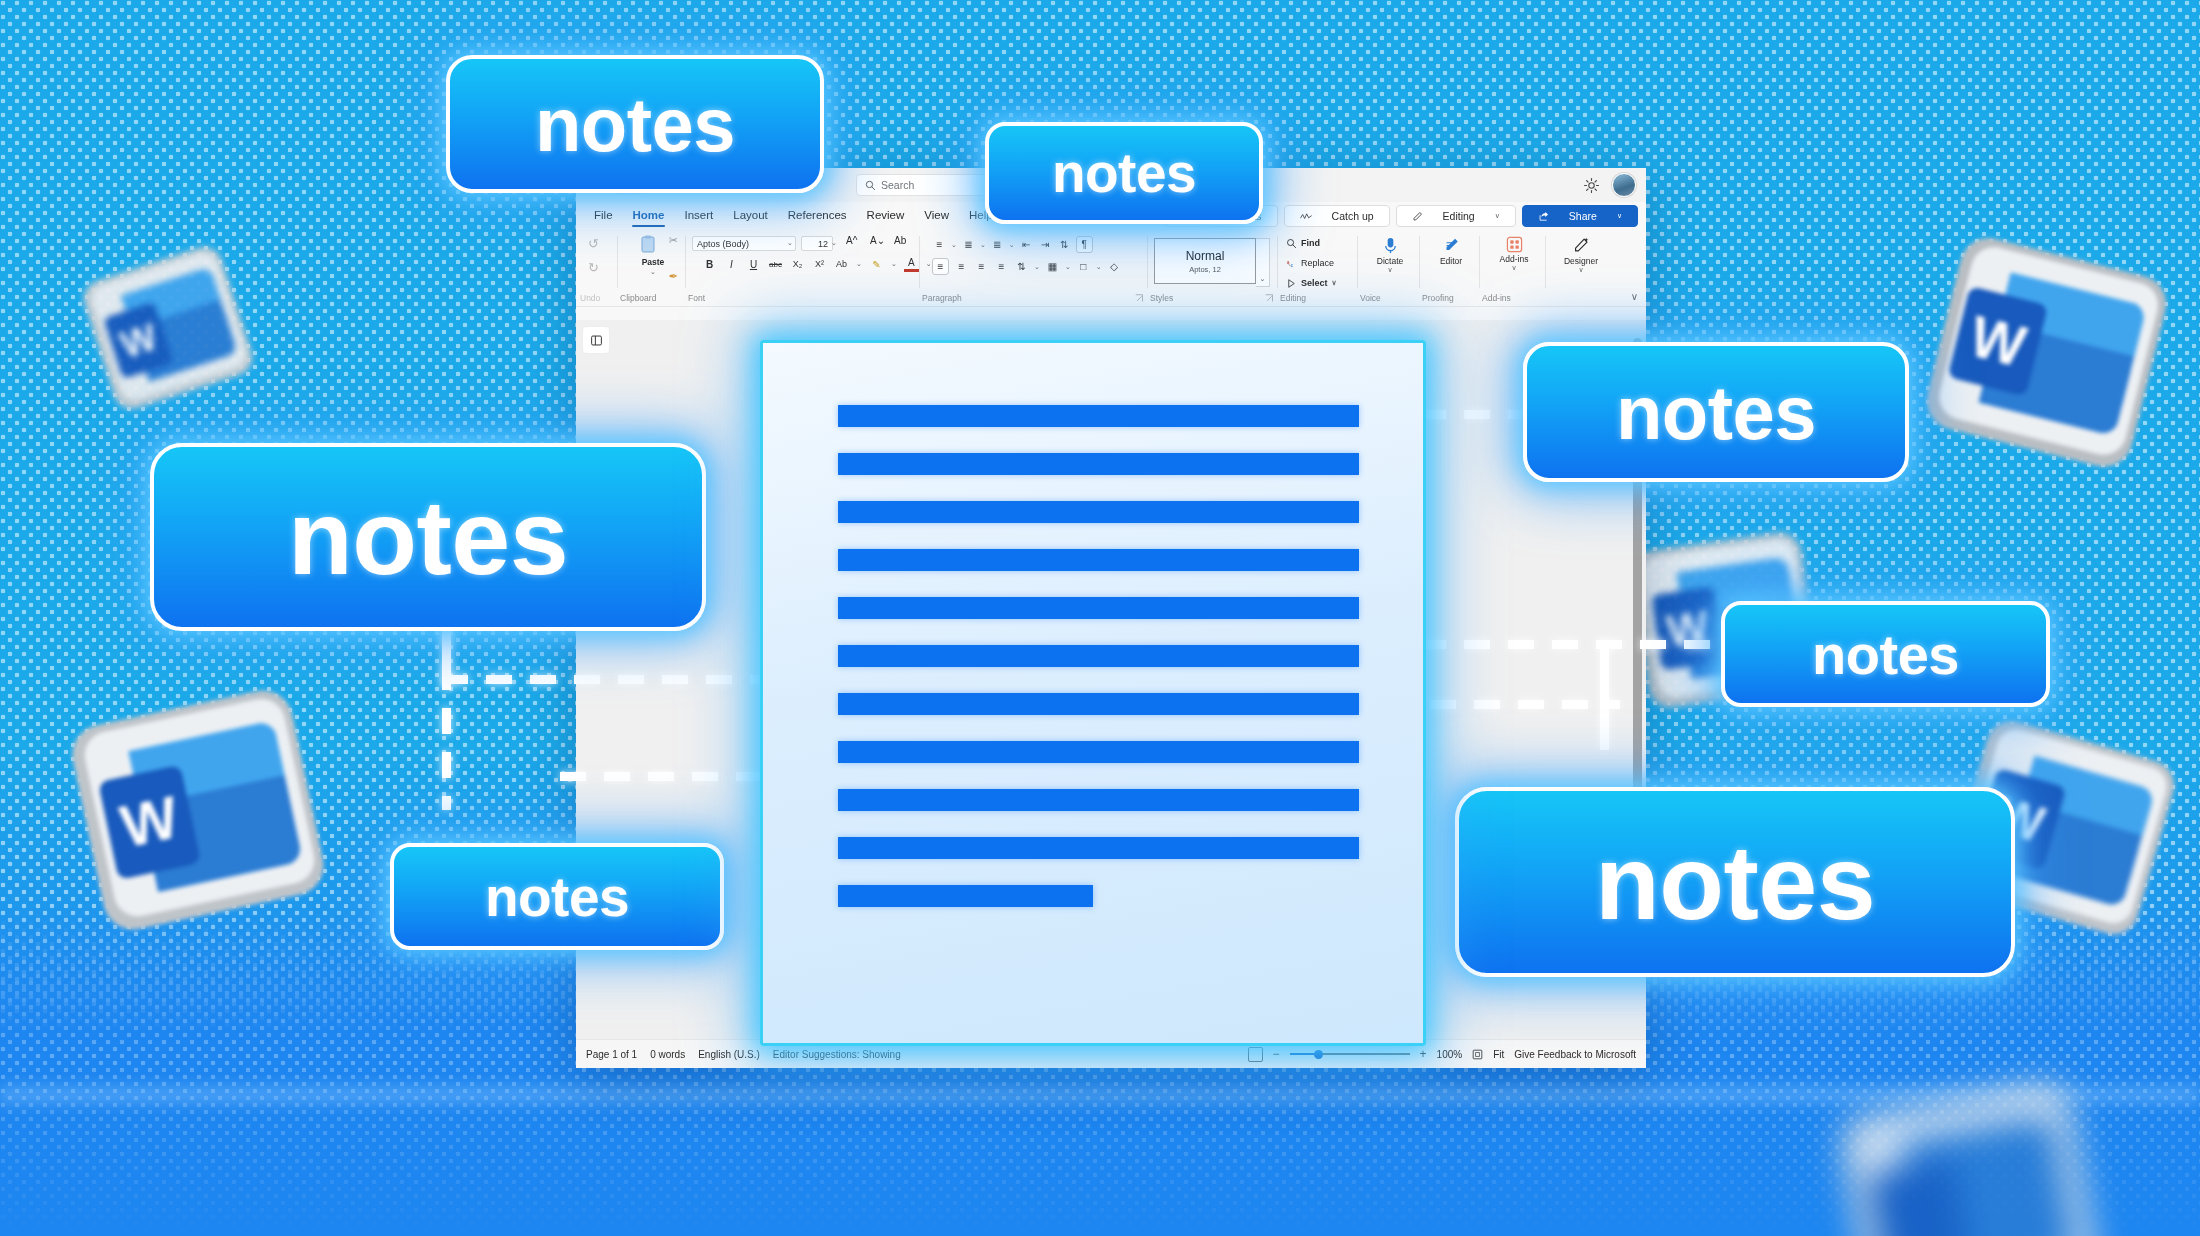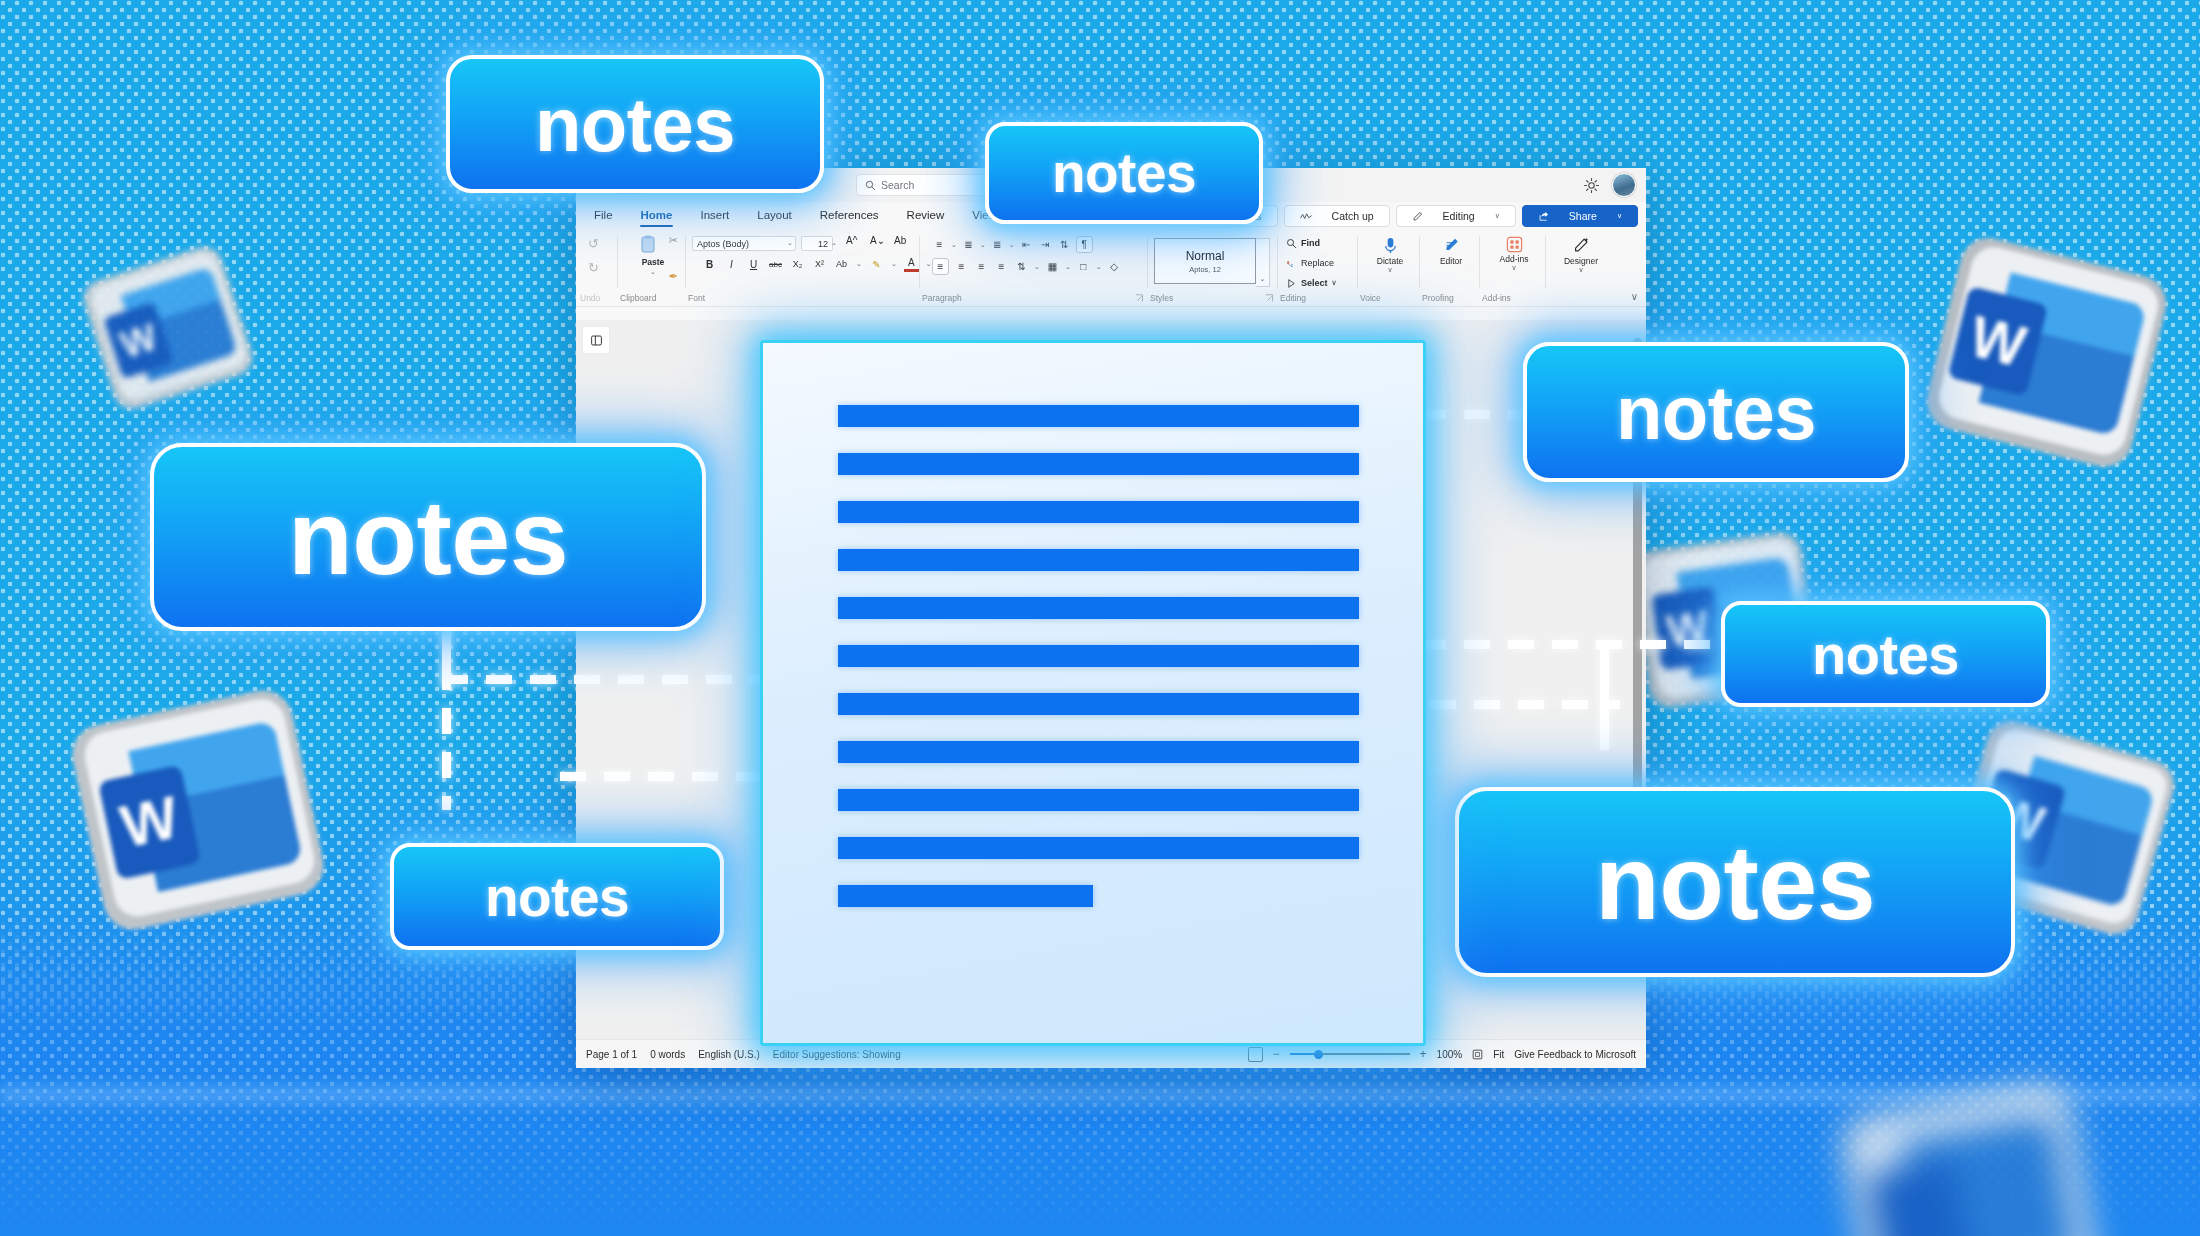--- a/index.html
+++ b/index.html
@@ -64,21 +64,21 @@
     box-sizing:border-box;
   }
   .searchbox .mag{width:11px;height:11px;flex:0 0 auto;}
   .searchbox .ph{font-size:10.5px;color:#70757a;white-space:nowrap;overflow:hidden;}
   .tb-right{position:absolute;right:10px;top:5px;display:flex;align-items:center;gap:12px;}
   .gear{width:17px;height:17px;}
   .avatar{width:22px;height:22px;border-radius:50%;background:linear-gradient(160deg,#8FBEDC,#3E6C8E 60%,#6A8BA3);border:1.5px solid #fff;box-shadow:0 0 0 1px #d6d6d6;}
 
   
   .tabsrow{position:absolute;left:0;top:34px;width:100%;height:26px;background:#F8F8F8;}
-  .tabs{position:absolute;left:8px;top:0;display:flex;align-items:center;height:26px;gap:8px;}
+  .tabs{position:absolute;left:8px;top:0;display:flex;align-items:center;height:26px;gap:0;}
   .tab{font-size:11.5px;color:#2b2b2b;padding:0 10px;line-height:26px;height:26px;white-space:nowrap;}
   .tab.active{font-weight:bold;color:#1b5fa8;position:relative;}
   .tab.active:after{content:"";position:absolute;left:9px;right:9px;bottom:1px;height:2px;background:#1F66B0;border-radius:2px;}
   .right-actions{position:absolute;right:8px;top:3px;display:flex;align-items:center;gap:6px;}
   .ra-btn{height:20px;border:1px solid #DEDEDE;border-radius:4px;background:#fff;display:flex;align-items:center;gap:20px;padding:0 15px;font-size:10.5px;color:#2b2b2b;white-space:nowrap;}
   .ra-btn.share{background:#1664C8;border-color:#1664C8;color:#fff;}
 
   
   .ribbon{position:absolute;left:0;top:60px;width:100%;height:78px;background:#F8F8F8;border-bottom:1px solid #E6E6E6;}
   .grp{position:absolute;top:2px;height:74px;}

